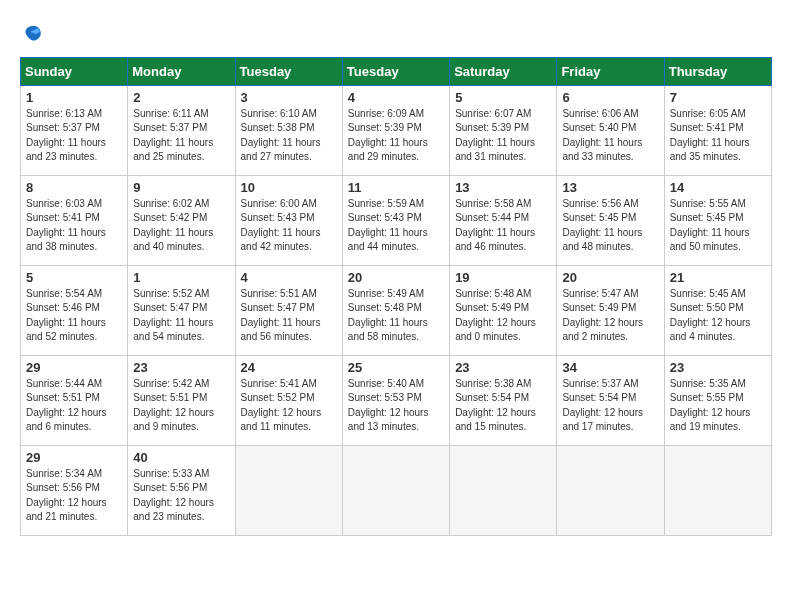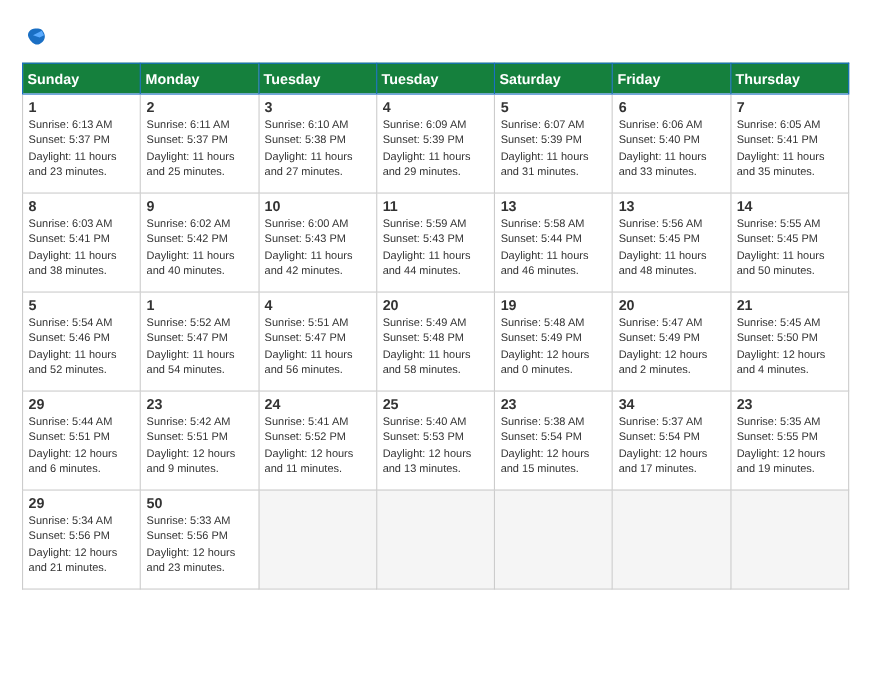--- a/index.html
+++ b/index.html
@@ -239,21 +239,21 @@
           <span class="day-num">23</span>
 <div class="day-info">Sunrise: 5:35 AM<br>Sunset: 5:55 PM<br>Daylight: 12 hours<br>and 19 minutes.</div>
         </td>
       </tr>
       <tr>
         <td>
           <span class="day-num">29</span>
 <div class="day-info">Sunrise: 5:34 AM<br>Sunset: 5:56 PM<br>Daylight: 12 hours<br>and 21 minutes.</div>
         </td>
         <td>
-          <span class="day-num">50</span>
+          <span class="day-num">40</span>
 <div class="day-info">Sunrise: 5:33 AM<br>Sunset: 5:56 PM<br>Daylight: 12 hours<br>and 23 minutes.</div>
         </td>
         <td class="empty"></td>
         <td class="empty"></td>
         <td class="empty"></td>
         <td class="empty"></td>
         <td class="empty"></td>
       </tr>
     </tbody>
 </table>

